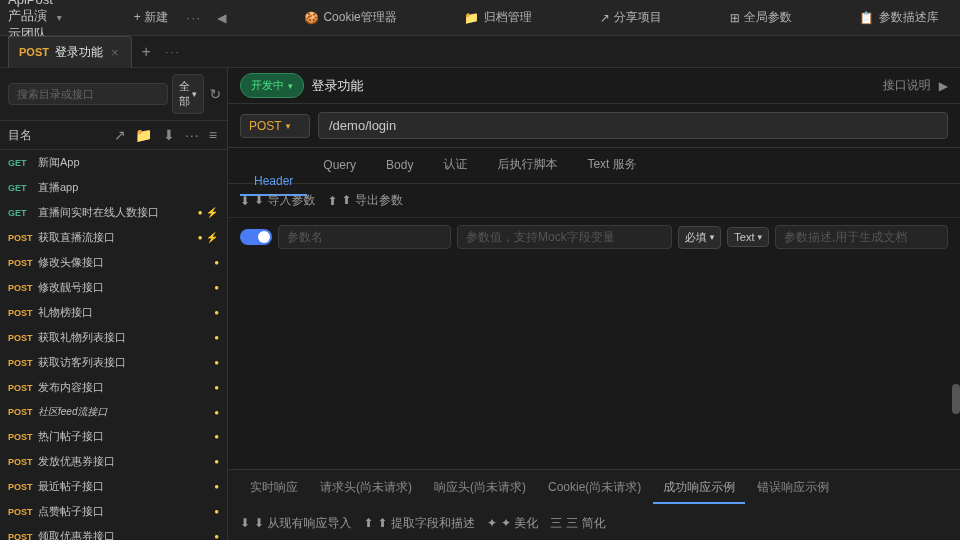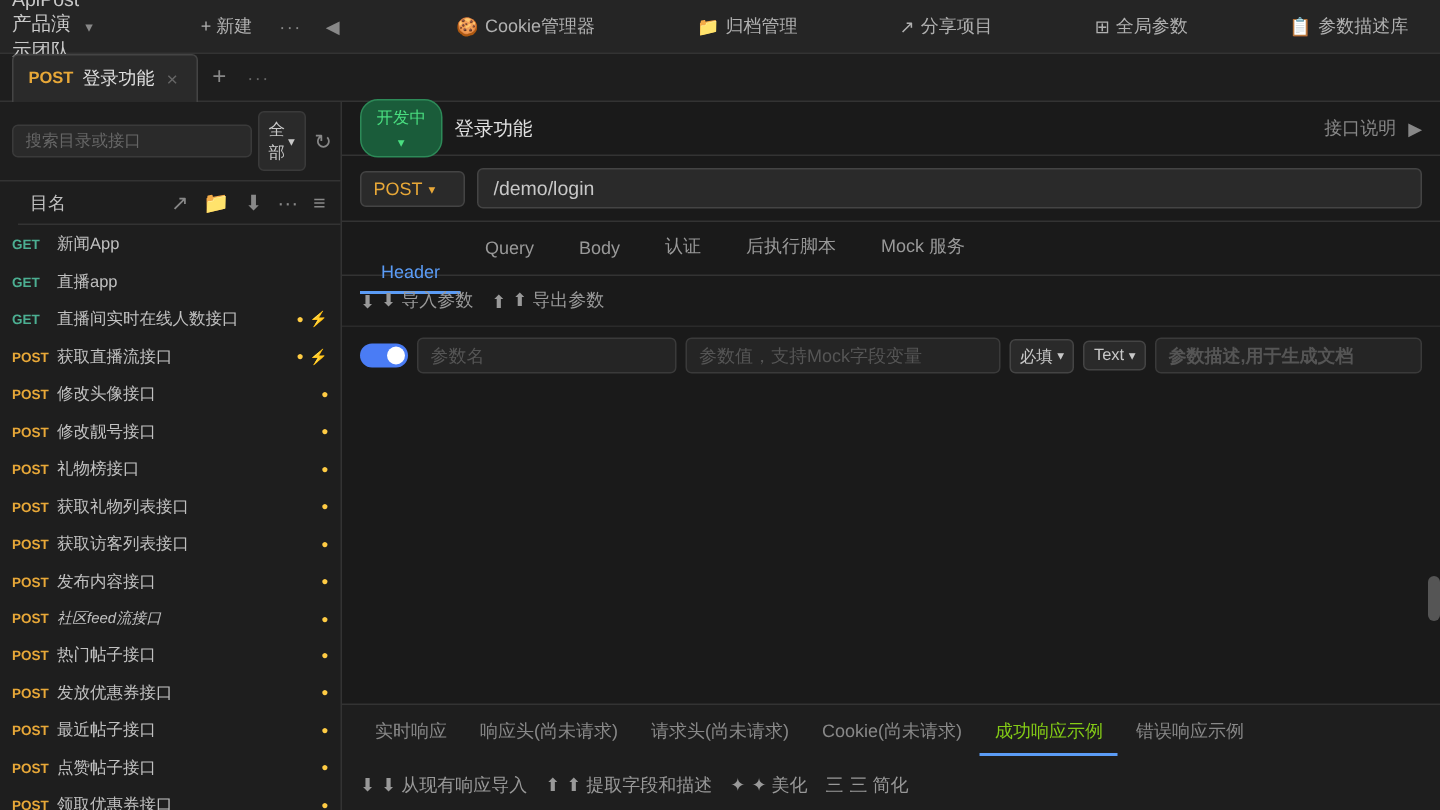--- a/index.html
+++ b/index.html
@@ -136,21 +136,20 @@
       display: flex;
       align-items: center;
       gap: 2px;
     }
     .sidebar-toolbar {
       display: flex;
       align-items: center;
       padding: 4px 8px;
       gap: 6px;
       border-bottom: 1px solid #333;
-      margin-left: 12px;
     }
     .sidebar-toolbar-btn {
       color: #888;
       cursor: pointer;
       padding: 2px;
       font-size: 14px;
     }
     .sidebar-list {
       overflow-y: auto;
       flex: 1;
@@ -187,21 +186,20 @@
       background: #1a5c3a;
       color: #4ade80;
       border: 1px solid #2d8a58;
       border-radius: 12px;
       padding: 4px 10px;
       font-size: 11px;
       cursor: pointer;
       display: flex;
       align-items: center;
       gap: 4px;
-      flex-direction: column;
     }
     .right-expand {
       margin-left: auto;
       color: #888;
       cursor: pointer;
     }
     .desc-btn {
       color: #888;
       font-size: 12px;
       cursor: pointer;
@@ -364,21 +362,20 @@
     }
     .param-desc-input {
       flex: 1.5;
       background: #252525;
       border: 1px solid #3a3a3a;
       border-radius: 4px;
       color: #888;
       font-size: 12px;
       padding: 4px 8px;
       outline: none;
-      font-weight: bold;
     }
     .param-desc-input::placeholder { color: #555; }
 
     
     .response-area {
       margin-top: auto;
       border-top: 1px solid #333;
     }
     .response-tabs {
       display: flex;
@@ -390,21 +387,21 @@
     }
     .resp-tab {
       padding: 6px 10px;
       cursor: pointer;
       color: #888;
       font-size: 12px;
       border-bottom: 2px solid transparent;
       white-space: nowrap;
     }
     .resp-tab.active {
-      color: #84cc16;
+      color: #a3a3a3;
       border-bottom: 2px solid #5b9cf6;
     }
 
     
     .response-toolbar {
       display: flex;
       align-items: center;
       padding: 6px 12px;
       gap: 12px;
       background: #1e1e1e;
@@ -621,21 +618,21 @@
       </div>
       <input class="url-input" type="text" value="/demo/login" style="">
     </div>
 
     <div class="api-tabs">
     <div class="api-tab active">Header</div>
         <div class="api-tab">Query</div>
         <div class="api-tab">Body</div>
         <div class="api-tab">认证</div>
         <div class="api-tab">后执行脚本</div>
-        <div class="api-tab">Mock 服务</div>
+        <div class="api-tab">Text 服务</div>
       </div>
 
     <div class="params-toolbar">
       <div class="params-btn">
         <span>⬇</span>
         <span>⬇ 导入参数</span>
       </div>
       <div class="params-btn">
         <span>⬆</span>
         <span>⬆ 导出参数</span>
@@ -659,22 +656,22 @@
       </div>
     </div>
 
     <div style="flex:1;position:relative;">
       <div class="scrollbar-thumb"></div>
     </div>
 
     <div class="response-area">
       <div class="response-tabs">
       <div class="resp-tab">实时响应</div>
+          <div class="resp-tab">请求头(尚未请求)</div>
           <div class="resp-tab">响应头(尚未请求)</div>
-          <div class="resp-tab">请求头(尚未请求)</div>
           <div class="resp-tab">Cookie(尚未请求)</div>
           <div class="resp-tab active">成功响应示例</div>
           <div class="resp-tab">错误响应示例</div>
         </div>
       <div class="response-toolbar">
         <div class="resp-btn">
           <span>⬇</span>
           <span>⬇ 从现有响应导入</span>
         </div>
         <div class="resp-btn">

